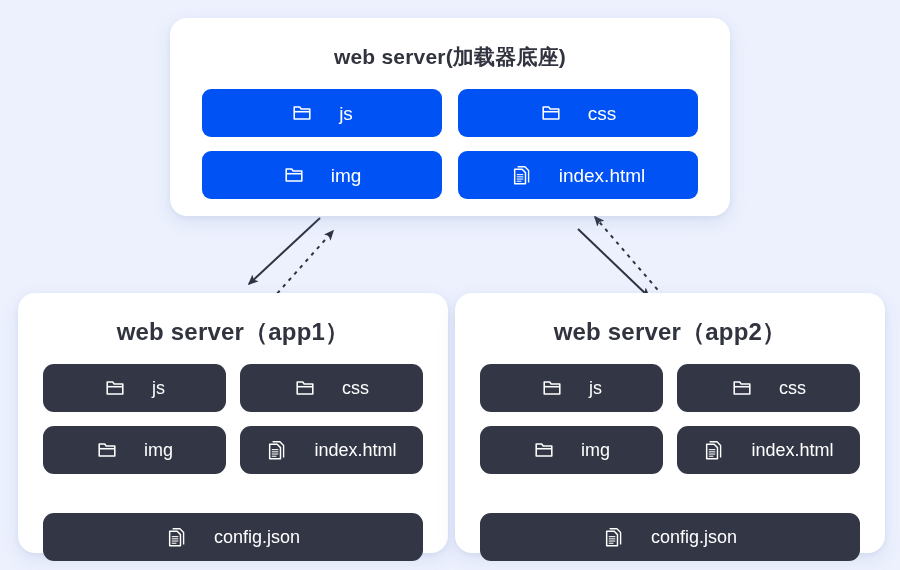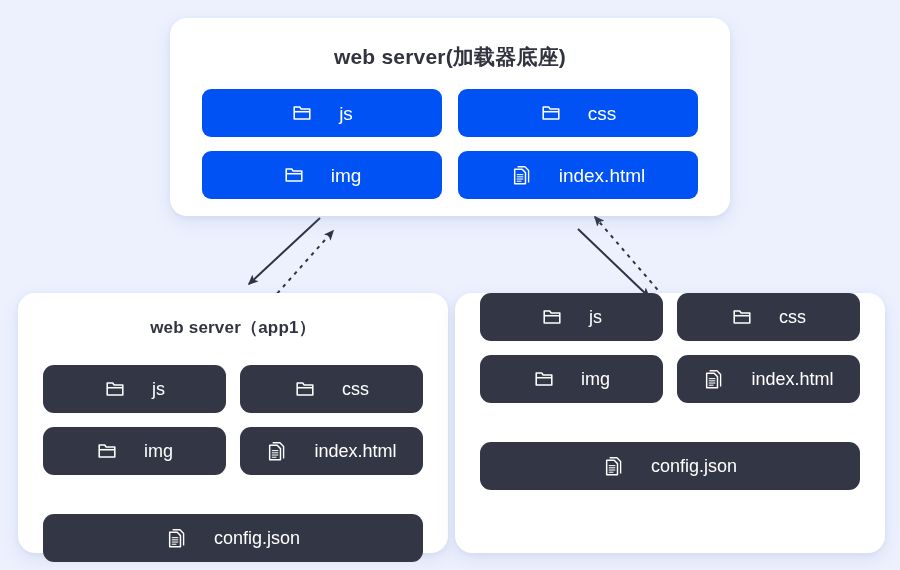--- a/index.html
+++ b/index.html
@@ -58,23 +58,23 @@
     letter-spacing: 0.2px;
     white-space: nowrap;
   }
   #card-root .card-title {
     font-size: 21px;
     padding-top: 25px;
     padding-bottom: 18px;
   }
   #card-app1 .card-title,
   #card-app2 .card-title {
-    font-size: 17px;
+    font-size: 24px;
     padding-top: 23px;
-    padding-bottom: 26px;
+    padding-bottom: 16px;
   }
 
   
   .pill-row {
     display: flex;
     gap: 14px;
     margin-bottom: 14px;
   }
   #card-root .pill-row { gap: 16px; margin-bottom: 14px; }
 
@@ -258,20 +258,21 @@
                 <line x1="6.3" y1="18.8" x2="11.4" y2="18.8" stroke="#ffffff" stroke-width="1.15"></line>
               </svg>
             </span>
             <span class="pill-label">config.json</span>
           </div>
         </div>
       </div>
   </div>
 
   <div class="card" id="card-app2">
+    <div class="card-title">web server（app2）</div>
     <div>
         <div class="pill-row">
           <div class="pill">
             <span class="icon">
               <svg width="22" height="22" viewBox="0 0 24 24" fill="none">
                 <path d="M3.5 5.5h6l1.6 2.2h9.4v10.8H3.5z" stroke="#ffffff" stroke-width="1.7" stroke-linejoin="round"></path>
                 <line x1="3.5" y1="10.6" x2="20.5" y2="10.6" stroke="#ffffff" stroke-width="1.7"></line>
               </svg>
             </span>
             <span class="pill-label">js</span>

